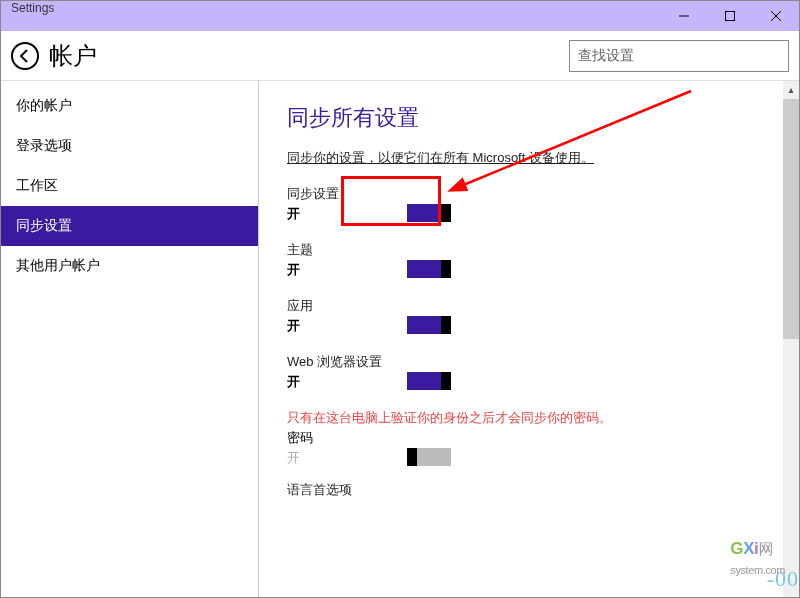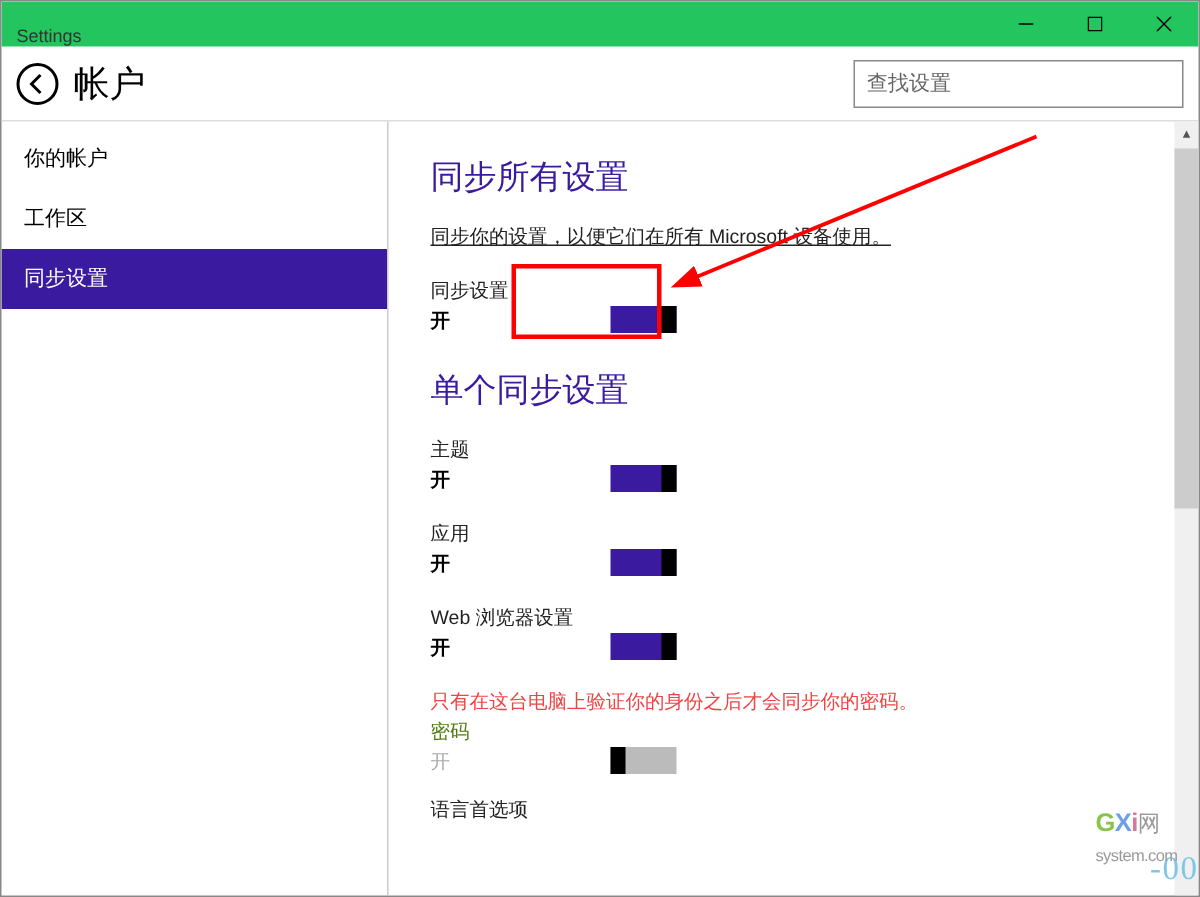--- a/index.html
+++ b/index.html
@@ -1,17 +1,17 @@
 <!DOCTYPE html>
 <html><head>
 <meta charset="utf-8">
 <style>
   * { margin: 0; padding: 0; box-sizing: border-box; font-family: "Microsoft YaHei", "Segoe UI", sans-serif; }
   body { background: #fff; width: 800px; height: 598px; overflow: hidden; position: relative; border: 1px solid #888; }
-  .titlebar { height: 30px; display: flex; align-items: flex-end; padding-left: 10px; font-size: 12px; color: #333; background: #22c55e; }
+  .titlebar { height: 30px; display: flex; align-items: flex-start; padding-left: 10px; font-size: 12px; color: #333; background: #c4b5fd; }
   .titlebar-right { margin-left: auto; display: flex; }
   .titlebar-btn { width: 46px; height: 30px; display: flex; align-items: center; justify-content: center; font-size: 13px; }
   .titlebar-btn svg { width: 10px; height: 10px; }
   .header { height: 50px; display: flex; align-items: center; padding: 0 10px; border-bottom: 1px solid #ddd; }
   .back-btn { width: 28px; height: 28px; border-radius: 50%; border: 2px solid #000; display: flex; align-items: center; justify-content: center; margin-right: 10px; }
   .header-title { font-size: 24px; font-weight: normal; }
   .search-box { margin-left: auto; width: 220px; height: 32px; border: 1px solid #888; padding: 0 8px; font-size: 14px; color: #666; display:flex; align-items:center; }
   .body { display: flex; height: 516px; }
   .sidebar { width: 258px; border-right: 1px solid #ccc; padding-top: 5px; text-align: right; }
   .sidebar-item { height: 40px; display: flex; align-items: center; padding-left: 15px; font-size: 14px; cursor: pointer; }
@@ -27,21 +27,21 @@
   .setting-row { margin-bottom: 18px; position:relative; }
   .toggle { display:inline-block; width:44px; height:18px; background:#3a1a9e; position:relative; vertical-align:middle; margin-left:50px; }
   .toggle:after { content:''; position:absolute; right:0; top:0; width:10px; height:18px; background:#000; }
   .toggle.off { background:#bbb; }
   .toggle.off:after { left:0; right:auto; background:#000; }
   .state-and-toggle { display:flex; align-items:center; }
   .state-and-toggle .setting-state { width:70px; }
   .redbox { position:absolute; border:3px solid red; pointer-events:none; }
   .arrow-svg { position:absolute; pointer-events:none; }
   .warn { font-size: 13px; color: #ef4444; margin-bottom: 2px; }
-  .disabled-label { font-size:13px; color:#4d7c0f; }
+  .disabled-label { font-size:13px; color:#000000; }
   .watermark { position:absolute; bottom:18px; right:14px; font-size:17px; letter-spacing:-0.4px; }
   .wm-g{color:#89c44a;font-weight:bold;} .wm-x{color:#6aa0e8;font-weight:bold;} .wm-i{color:#d8769b;font-weight:bold;} .wm-cn{color:#9a9a9a;font-size:15px;}
   .watermark-tel { position:absolute; bottom:5px; right:0; font-size:22px; color:#7ec6e6; font-family:serif; letter-spacing:1px; }
 </style>
 </head>
 <body>
 
 <div class="titlebar">
   <span>Settings</span>
   <div class="titlebar-right">
@@ -75,40 +75,45 @@
     <span>查找设置</span>
   </div>
 </div>
 
 <div class="body">
   <div class="sidebar">
     <div class="sidebar-item">
         <span>你的帐户</span>
       </div>
     <div class="sidebar-item">
+        <span>登录选项</span>
+      </div>
+    <div class="sidebar-item">
         <span>工作区</span>
       </div>
     <div class="sidebar-item selected">
         <span>同步设置</span>
+      </div>
+    <div class="sidebar-item">
+        <span>其他用户帐户</span>
       </div>
   </div>
 
   <div class="content">
     <h2 class="section">同步所有设置</h2>
     <div class="desc">同步你的设置，以便它们在所有 Microsoft 设备使用。</div>
 
     <div class="setting-row">
       <div class="setting-label">同步设置</div>
       <div class="state-and-toggle">
         <div class="setting-state">开</div>
         <div class="toggle"></div>
       </div>
     </div>
 
-    <h2 class="section" style="margin-top:22px;">单个同步设置</h2>
 
     <div class="setting-row">
       <div class="setting-label">主题</div>
       <div class="state-and-toggle">
         <div class="setting-state">开</div>
         <div class="toggle"></div>
       </div>
     </div>
 
     <div class="setting-row">

